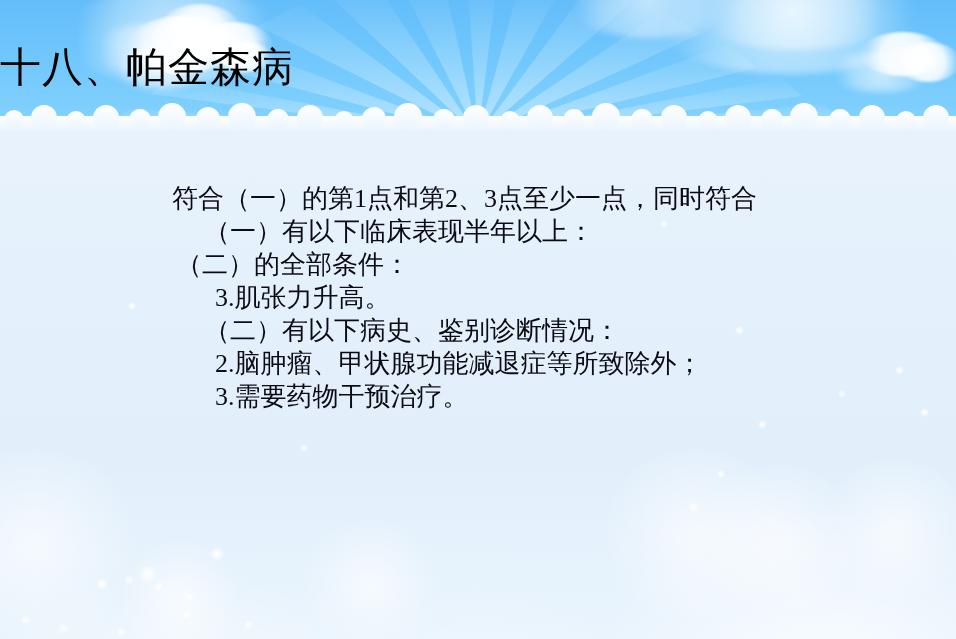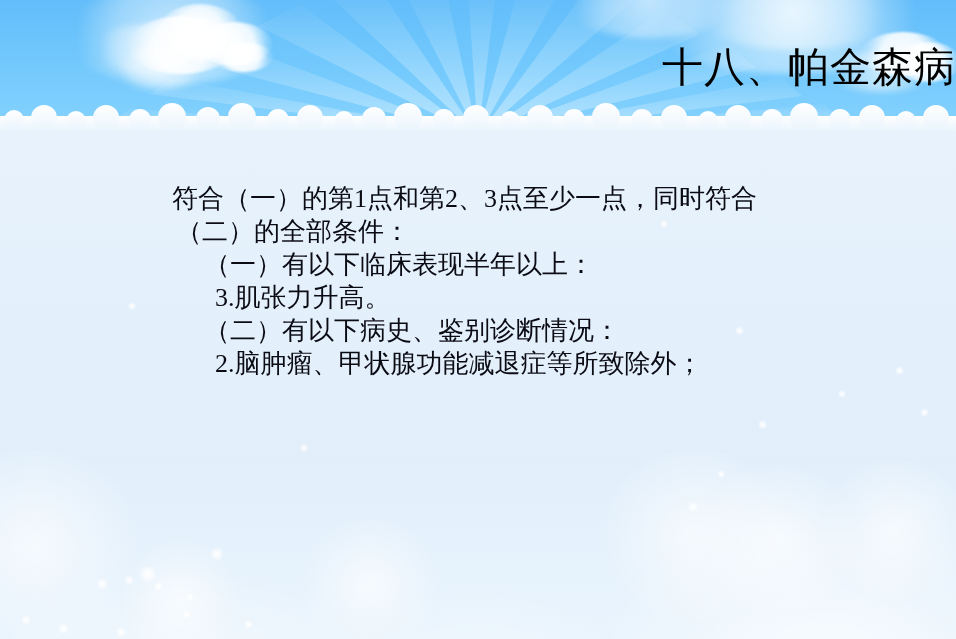--- a/index.html
+++ b/index.html
@@ -87,21 +87,21 @@
     bottom: 0;
     width: 956px;
     height: 28px;
   }
 
   .slide-title {
     position: absolute;
     left: 0;
     top: 44px;
     width: 956px;
-    text-align: right;
+    text-align: left;
     font-family: "Liberation Serif", "DejaVu Serif", serif;
     font-size: 41px;
     line-height: 46px;
     letter-spacing: 1px;
     color: #000000;
     white-space: nowrap;
   }
 
   
   .body-text {
@@ -241,20 +241,21 @@
         <circle cx="906" cy="18" r="10"></circle>
         <circle cx="936" cy="15" r="13"></circle>
       </g>
     </svg>
   </div>
 
   <div class="slide-title">十八、帕金森病</div>
 
   <div class="body-text">
     <div class="tline ind-0">符合（一）的第1点和第2、3点至少一点，同时符合</div>
+    <div class="tline ind-2">（一）有以下临床表现半年以上：</div>
     <div class="tline ind-1">（二）的全部条件：</div>
-    <div class="tline ind-2">（一）有以下临床表现半年以上：</div>
     <div class="tline ind-3">3.肌张力升高。</div>
     <div class="tline ind-2">（二）有以下病史、鉴别诊断情况：</div>
     <div class="tline ind-3">2.脑肿瘤、甲状腺功能减退症等所致除外；</div>
+    <div class="tline ind-3">3.需要药物干预治疗。</div>
   </div>
 
 </div>
 
 </body></html>

